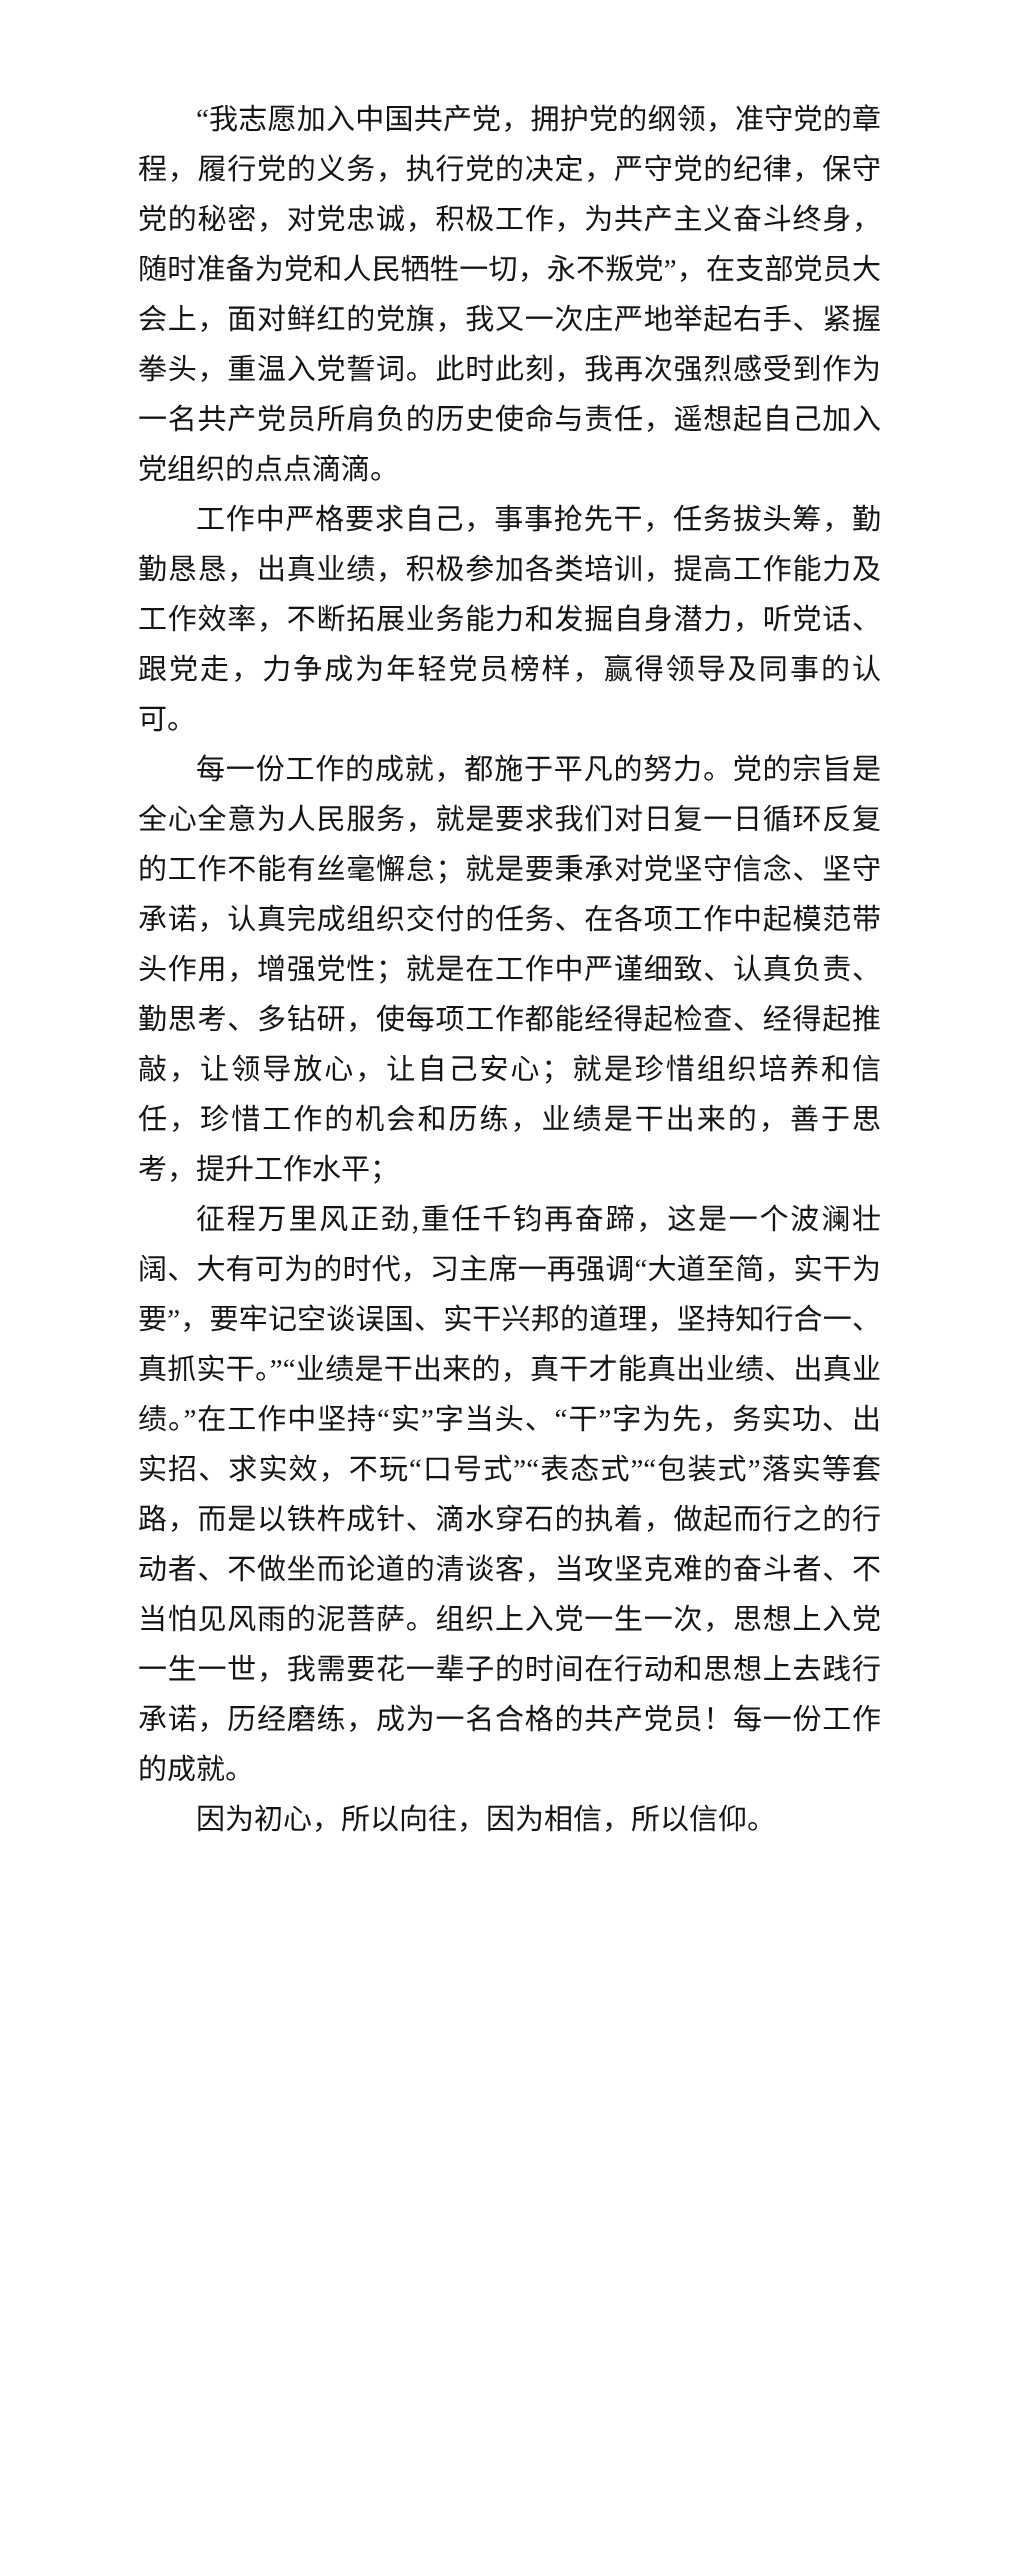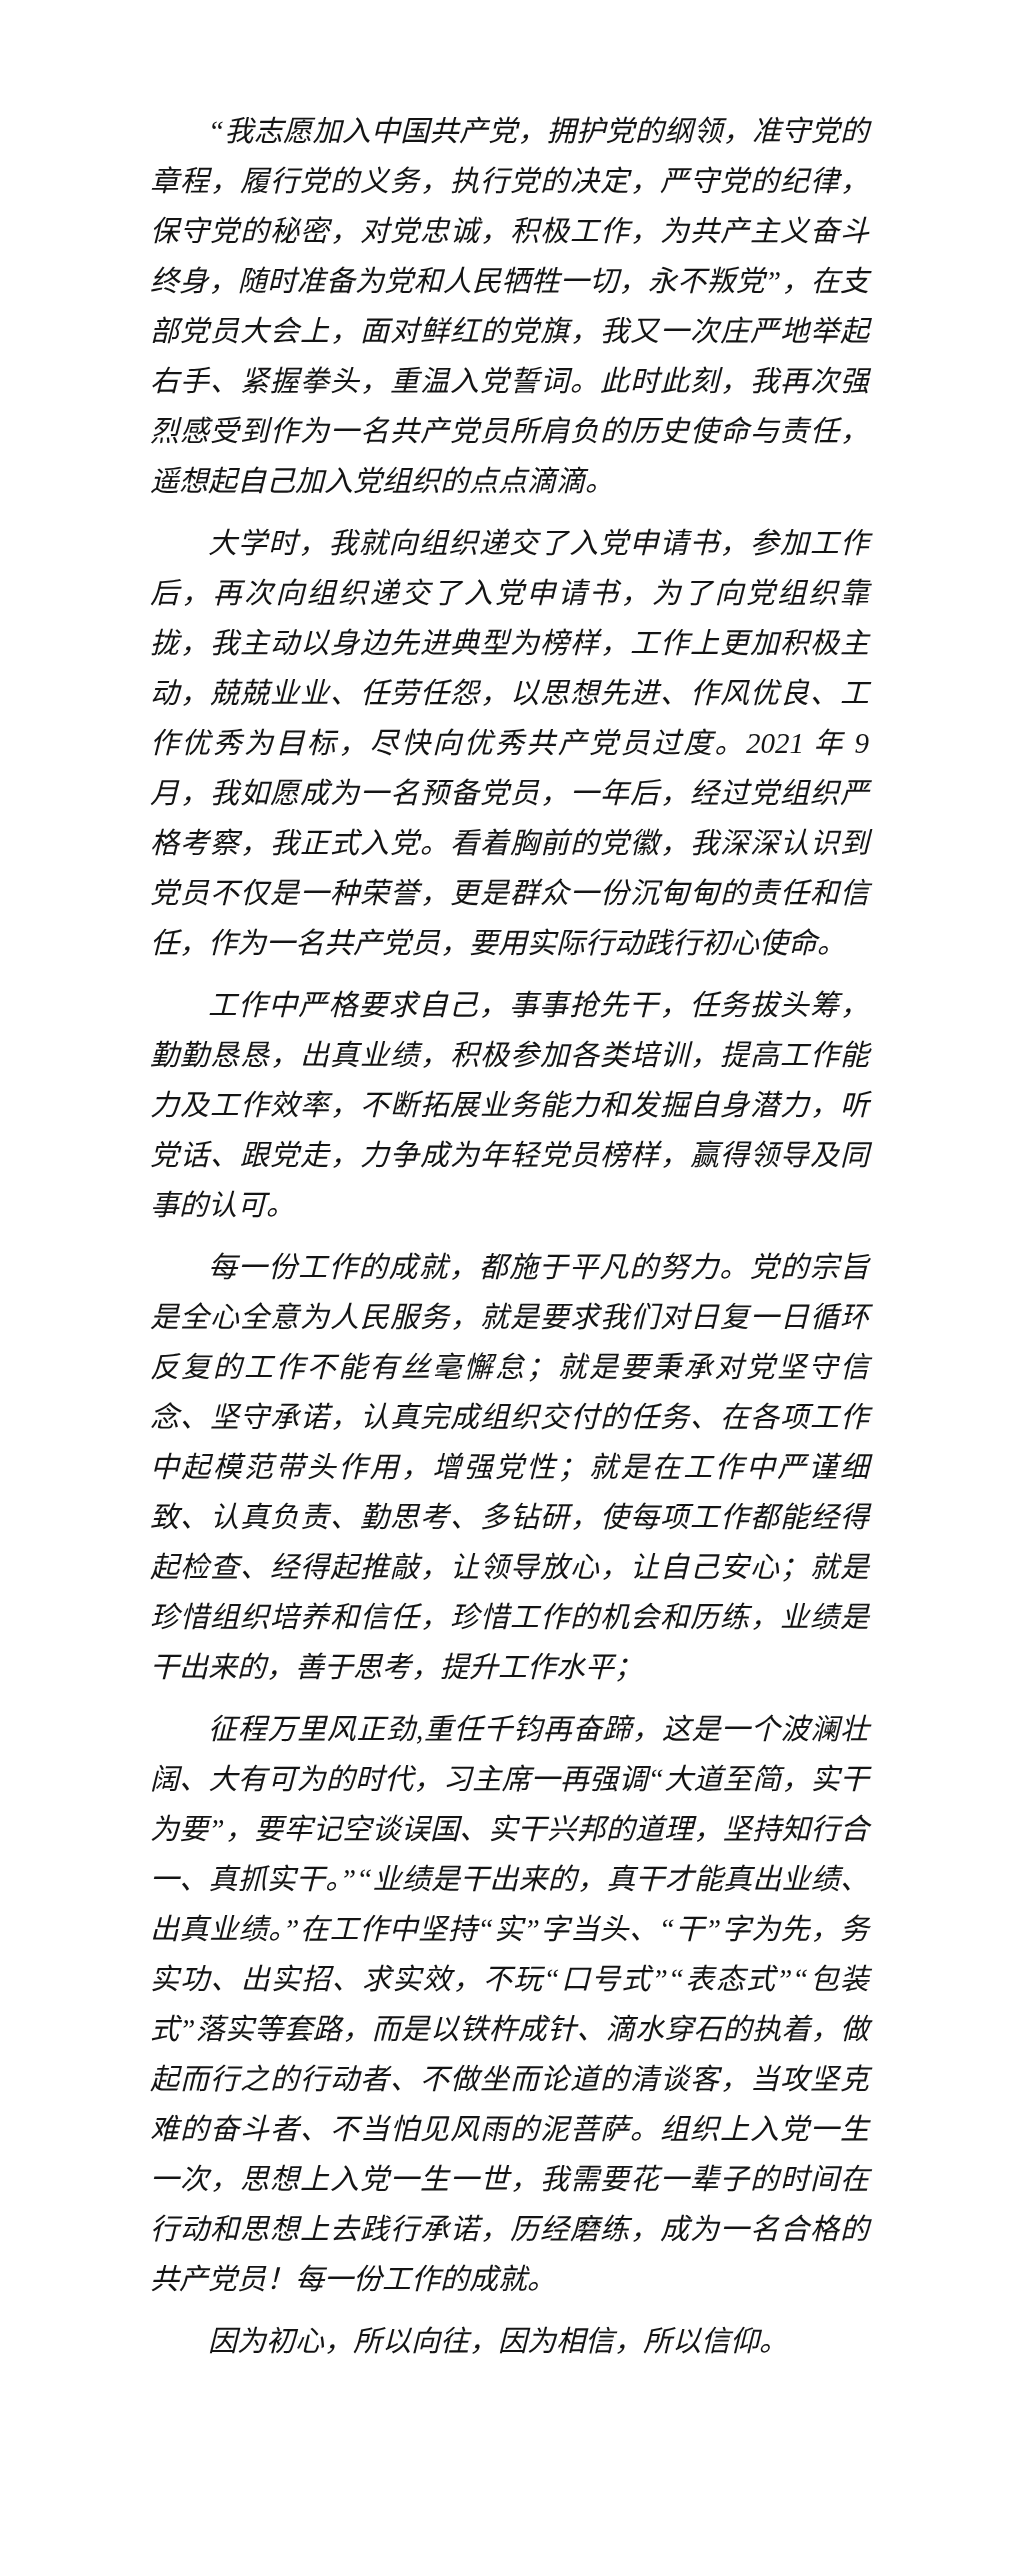--- a/index.html
+++ b/index.html
@@ -18,36 +18,34 @@
     min-height: 2576px;
     background: #ffffff;
     padding: 94px 151px 104px 138px;
     font-family: "Liberation Serif", "DejaVu Serif", serif;
     font-size: 29px;
     line-height: 50px;
     color: #141414;
     font-weight: 400;
   }
   .body-text p {
-    margin: 12px;
+    margin: 0;
     padding: 0;
     text-indent: 2em;
     text-align: justify;
     text-justify: inter-ideograph;
     overflow-wrap: break-word;
-    font-style: italic;
   }
 </style>
 </head>
 <body>
 
 <main class="page">
   <article class="body-text">
     <p>“我志愿加入中国共产党，拥护党的纲领，准守党的章程，履行党的义务，执行党的决定，严守党的纪律，保守党的秘密，对党忠诚，积极工作，为共产主义奋斗终身，随时准备为党和人民牺牲一切，永不叛党”，在支部党员大会上，面对鲜红的党旗，我又一次庄严地举起右手、紧握拳头，重温入党誓词。此时此刻，我再次强烈感受到作为一名共产党员所肩负的历史使命与责任，遥想起自己加入党组织的点点滴滴。</p>
-    <p>大学时，我就向组织递交了入党申请书，参加工作后，再次向组织递交了入党申请书，为了向党组织靠拢，我主动以身边先进典型为榜样，工作上更加积极主动，兢兢业业、任劳任怨，以思想先进、作风优良、工作优秀为目标，尽快向优秀共产党员过度。2021 年 9 月，我如愿成为一名预备党员，一年后，经过党组织严格考察，我正式入党。看着胸前的党徽，我深深认识到党员不仅是一种荣誉，更是群众一份沉甸甸的责任和信任，作为一名共产党员，要用实际行动践行初心使命。</p>
     <p>工作中严格要求自己，事事抢先干，任务拔头筹，勤勤恳恳，出真业绩，积极参加各类培训，提高工作能力及工作效率，不断拓展业务能力和发掘自身潜力，听党话、跟党走，力争成为年轻党员榜样，赢得领导及同事的认可。</p>
     <p>每一份工作的成就，都施于平凡的努力。党的宗旨是全心全意为人民服务，就是要求我们对日复一日循环反复的工作不能有丝毫懈怠；就是要秉承对党坚守信念、坚守承诺，认真完成组织交付的任务、在各项工作中起模范带头作用，增强党性；就是在工作中严谨细致、认真负责、勤思考、多钻研，使每项工作都能经得起检查、经得起推敲，让领导放心，让自己安心；就是珍惜组织培养和信任，珍惜工作的机会和历练，业绩是干出来的，善于思考，提升工作水平；</p>
     <p>征程万里风正劲,重任千钧再奋蹄，这是一个波澜壮阔、大有可为的时代，习主席一再强调“大道至简，实干为要”，要牢记空谈误国、实干兴邦的道理，坚持知行合一、真抓实干。”“业绩是干出来的，真干才能真出业绩、出真业绩。”在工作中坚持“实”字当头、“干”字为先，务实功、出实招、求实效，不玩“口号式”“表态式”“包装式”落实等套路，而是以铁杵成针、滴水穿石的执着，做起而行之的行动者、不做坐而论道的清谈客，当攻坚克难的奋斗者、不当怕见风雨的泥菩萨。组织上入党一生一次，思想上入党一生一世，我需要花一辈子的时间在行动和思想上去践行承诺，历经磨练，成为一名合格的共产党员！每一份工作的成就。</p>
     <p>因为初心，所以向往，因为相信，所以信仰。</p>
 
   </article>
 </main>
 
 
 </body></html>

